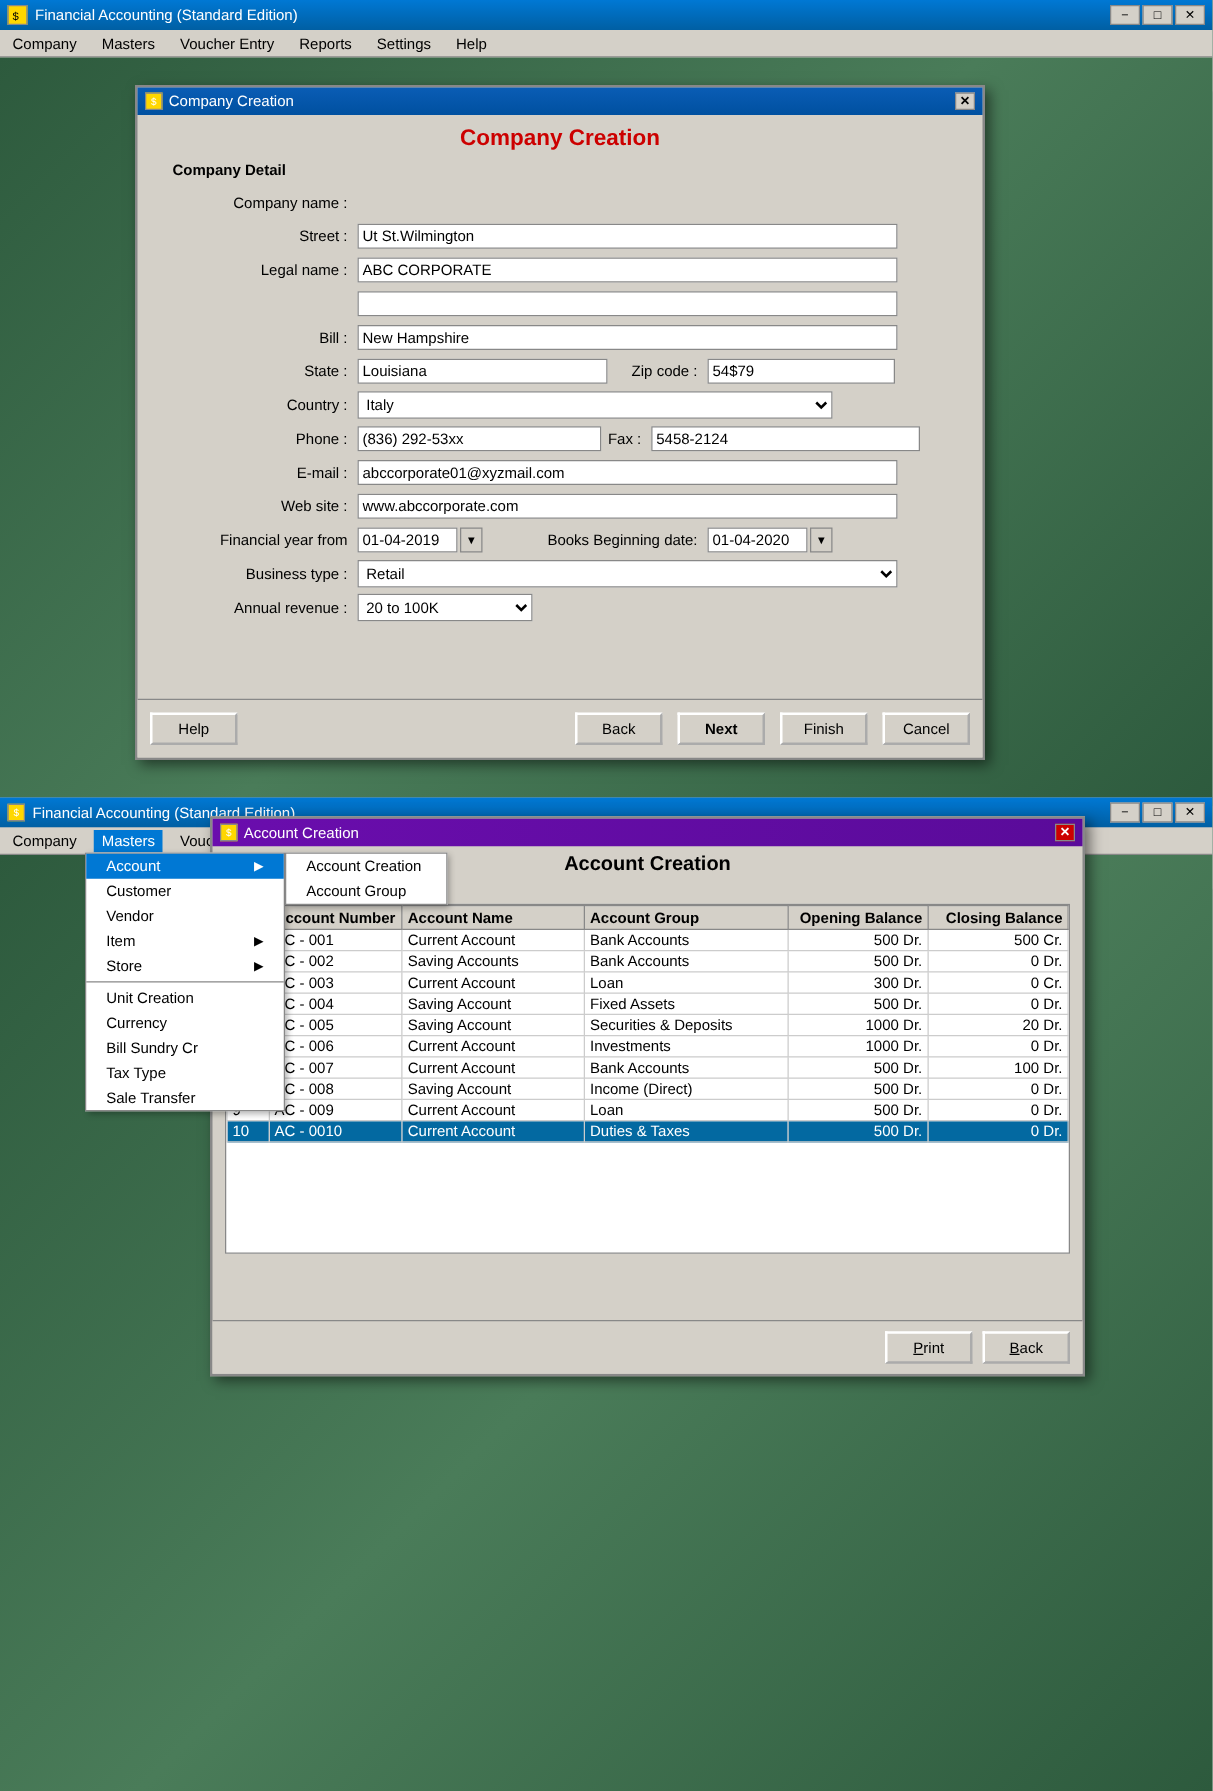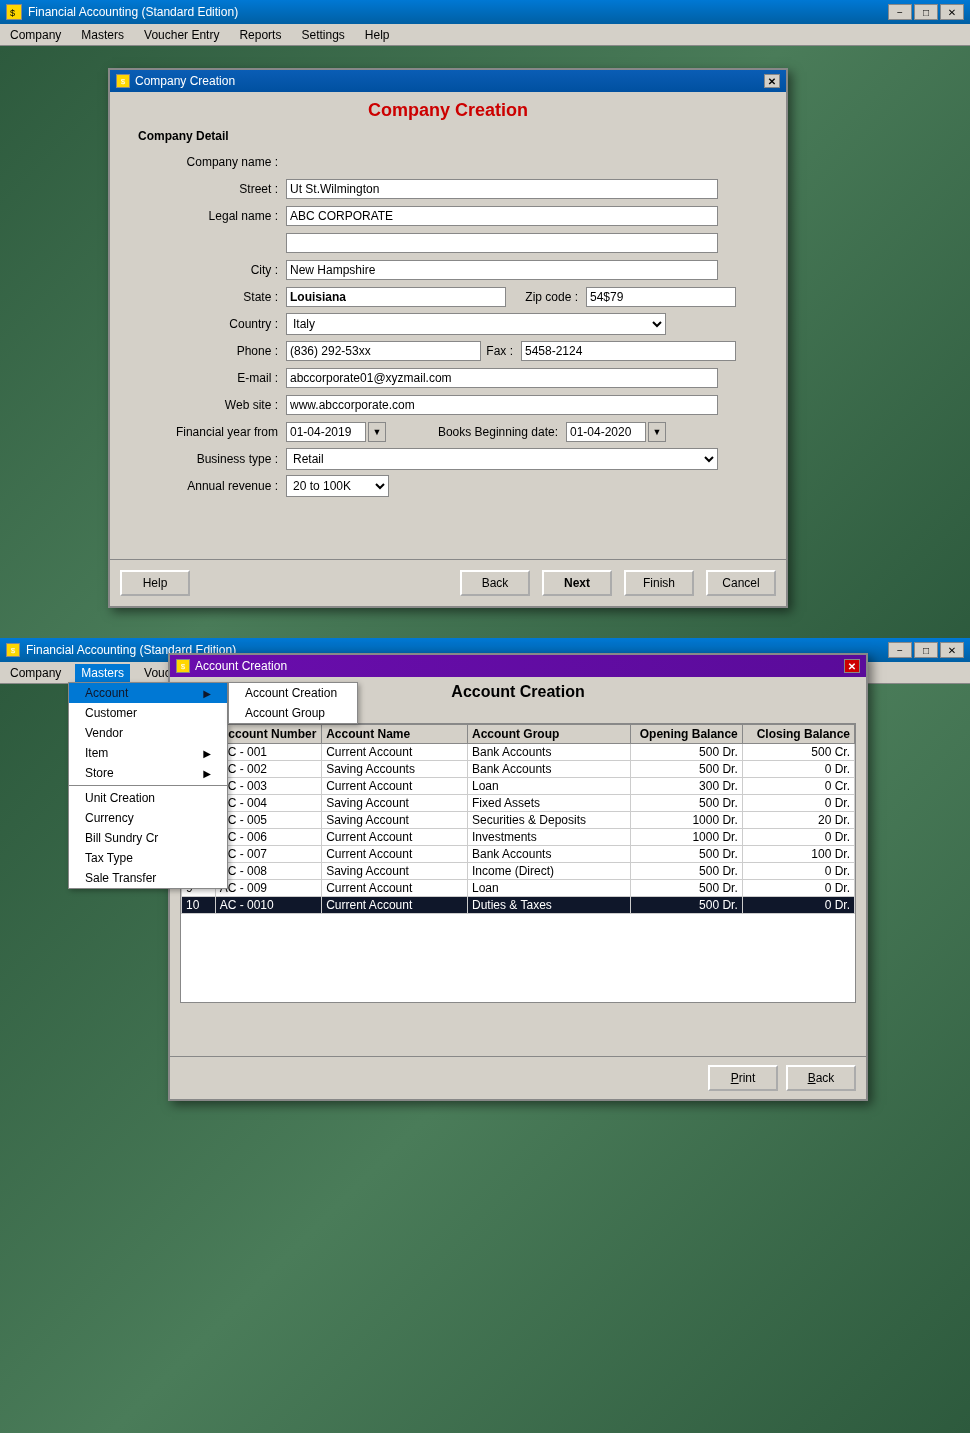--- a/index.html
+++ b/index.html
@@ -276,21 +276,21 @@
       text-align: right;
     }
 
     .accounts-table td {
       border: 1px solid #ccc;
       padding: 1px 4px;
       background: white;
     }
 
     .accounts-table tr.highlighted td {
-      background: #0f172a;
+      background: #0369a1;
       color: white;
     }
 
     .table-container {
       margin: 0 10px;
       border: 1px solid #888;
       height: 280px;
       overflow-y: auto;
       background: white;
     }
@@ -513,27 +513,27 @@
         <div class="form-label">Legal name :</div>
         <input class="form-input form-input-full" type="text" value="ABC CORPORATE" style="">
       </div>
 
       <div class="form-row">
         <div class="form-label"></div>
         <input class="form-input form-input-full" type="text" value="" style="">
       </div>
 
       <div class="form-row">
-        <div class="form-label">City :</div>
+        <div class="form-label">Bill :</div>
         <input class="form-input form-input-full" type="text" value="New Hampshire" style="">
       </div>
 
       <div class="form-row">
         <div class="form-label">State :</div>
-        <input class="form-input" style="width: 220px; font-weight: bold;" type="text" value="Louisiana">
+        <input class="form-input" style="width: 200px;" type="text" value="Louisiana">
         <div class="form-label" style="width:80px; text-align:right;">Zip code :</div>
         <input class="form-input" style="width: 150px;" type="text" value="54$79">
       </div>
 
       <div class="form-row">
         <div class="form-label">Country :</div>
         <select class="form-input form-input-full form-select" style="width:380px;">
           <option>Italy</option>
           <option>USA</option>
           <option>UK</option>
@@ -574,21 +574,21 @@
         <div class="form-label">Business type :</div>
         <select class="form-input form-input-full form-select" style="width:432px;">
           <option>Retail</option>
           <option>Wholesale</option>
           <option>Manufacturing</option>
         </select>
       </div>
 
       <div class="form-row">
         <div class="form-label">Annual revenue :</div>
-        <select class="form-input form-select" style="width:103px;">
+        <select class="form-input form-select" style="width:140px;">
           <option>20 to 100K</option>
           <option>100K to 1M</option>
           <option>1M+</option>
         </select>
       </div>
     </div>
 
     <div class="dialog-footer">
       <button class="btn">Help</button>
       <div style="flex:1;"></div>
@@ -656,21 +656,21 @@
           <rect x="3" y="3" width="8" height="10" fill="#cc3333" stroke="#333"></rect>
           <line x1="1" y1="3" x2="13" y2="3" stroke="#333" stroke-width="2"></line>
           <rect x="5" y="1" width="4" height="2" fill="#888"></rect>
         </svg>
     </div>
   </div>
 
   <div class="bottom-bg"></div>
 
   <div class="masters-dropdown">
-    <div class="masters-dropdown-item active" style="background:#0078d4; color:#0f172a;">
+    <div class="masters-dropdown-item active" style="background:#0078d4; color:#ffffff;">
       <span>Account</span>
       <span class="arrow-right">▶</span>
     </div>
     <div class="masters-dropdown-item">
       <span>Customer</span>
     </div>
     <div class="masters-dropdown-item">
       <span>Vendor</span>
     </div>
     <div class="masters-dropdown-item">

